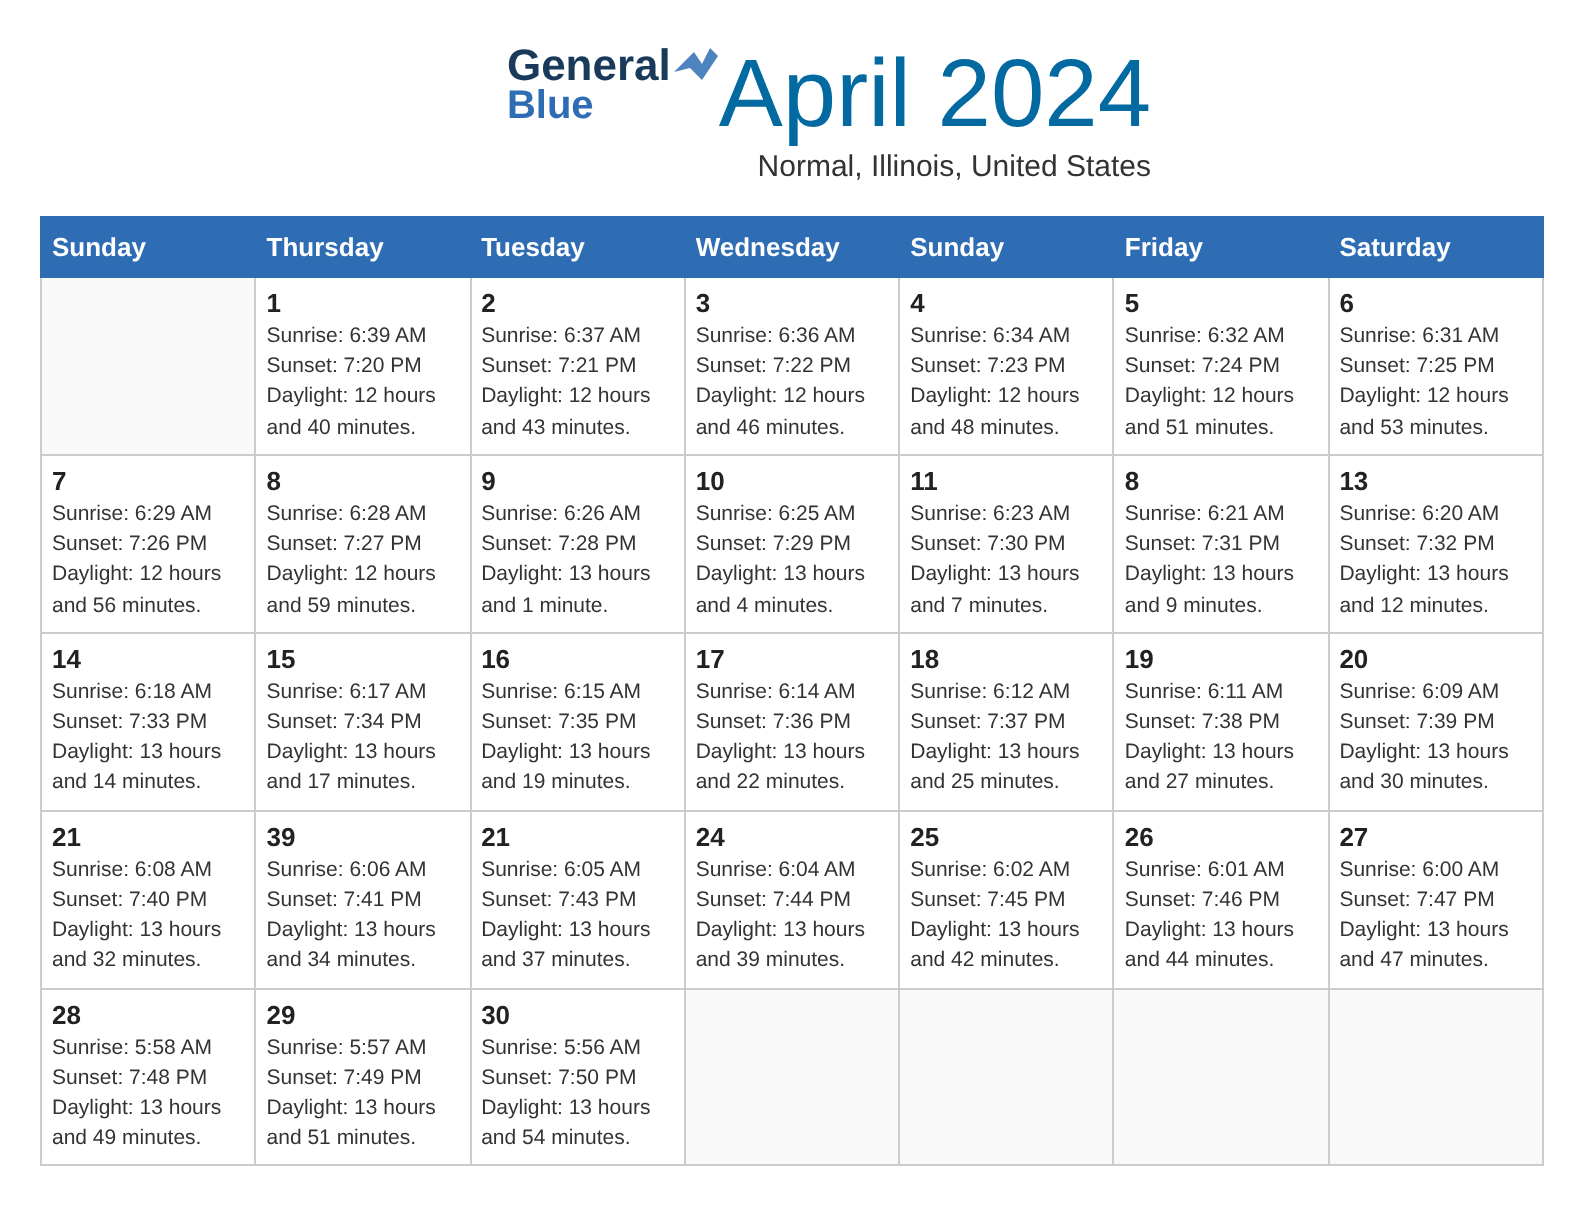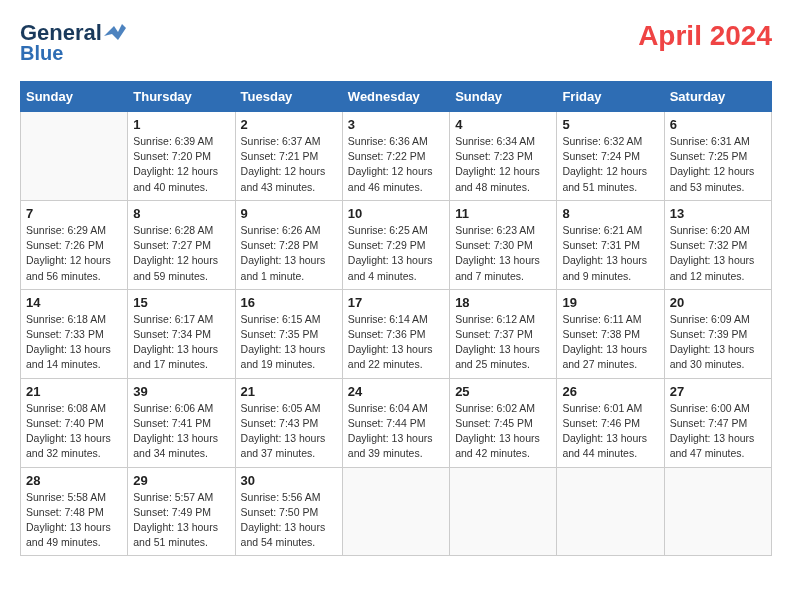--- a/index.html
+++ b/index.html
@@ -5,36 +5,37 @@
     * { box-sizing: border-box; margin: 0; padding: 0; }
     body {
       font-family: Arial, sans-serif;
       background: #fff;
       width: 792px;
       min-height: 612px;
       padding: 20px;
     }
     .header {
       display: flex;
-      justify-content: space-between;
+      justify-content: center;
       align-items: flex-start;
       margin-bottom: 16px;
+      margin-left: 37px;
     }
     .logo {
       display: flex;
       flex-direction: column;
       align-items: flex-start;
     }
     .title-section {
       text-align: right;
     }
     .month-title {
-      font-size: 28px;
-      font-weight: bold;
-      color: #ef4444;
+      font-size: 48px;
+      font-weight: normal;
+      color: #0369a1;
     }
     .location {
       font-size: 15px;
       color: #333;
       font-weight: normal;
     }
     .calendar {
       width: 100%;
       border-collapse: collapse;
       font-size: 11px;
@@ -80,20 +81,21 @@
     <div style="display:flex;align-items:center;">
       <span style="font-size:22px;font-weight:bold;color:#1a3a5c;">General</span>
       <svg width="22" height="18" viewBox="0 0 22 18" style="margin-left:2px;margin-top:-4px;">
         <polygon points="0,14 10,4 14,10 18,2 22,6 14,18 8,12" fill="#2e6db4" opacity="0.85"></polygon>
       </svg>
     </div>
     <span style="font-size:20px;font-weight:bold;color:#2e6db4;margin-top:-4px;">Blue</span>
   </div>
   <div class="title-section">
     <div class="month-title">April 2024</div>
+    <div class="location">Normal, Illinois, United States</div>
   </div>
 </div>
 
 <table class="calendar">
   <thead>
     <tr>
     <th>Sunday</th>
         <th>Thursday</th>
         <th>Tuesday</th>
         <th>Wednesday</th>

